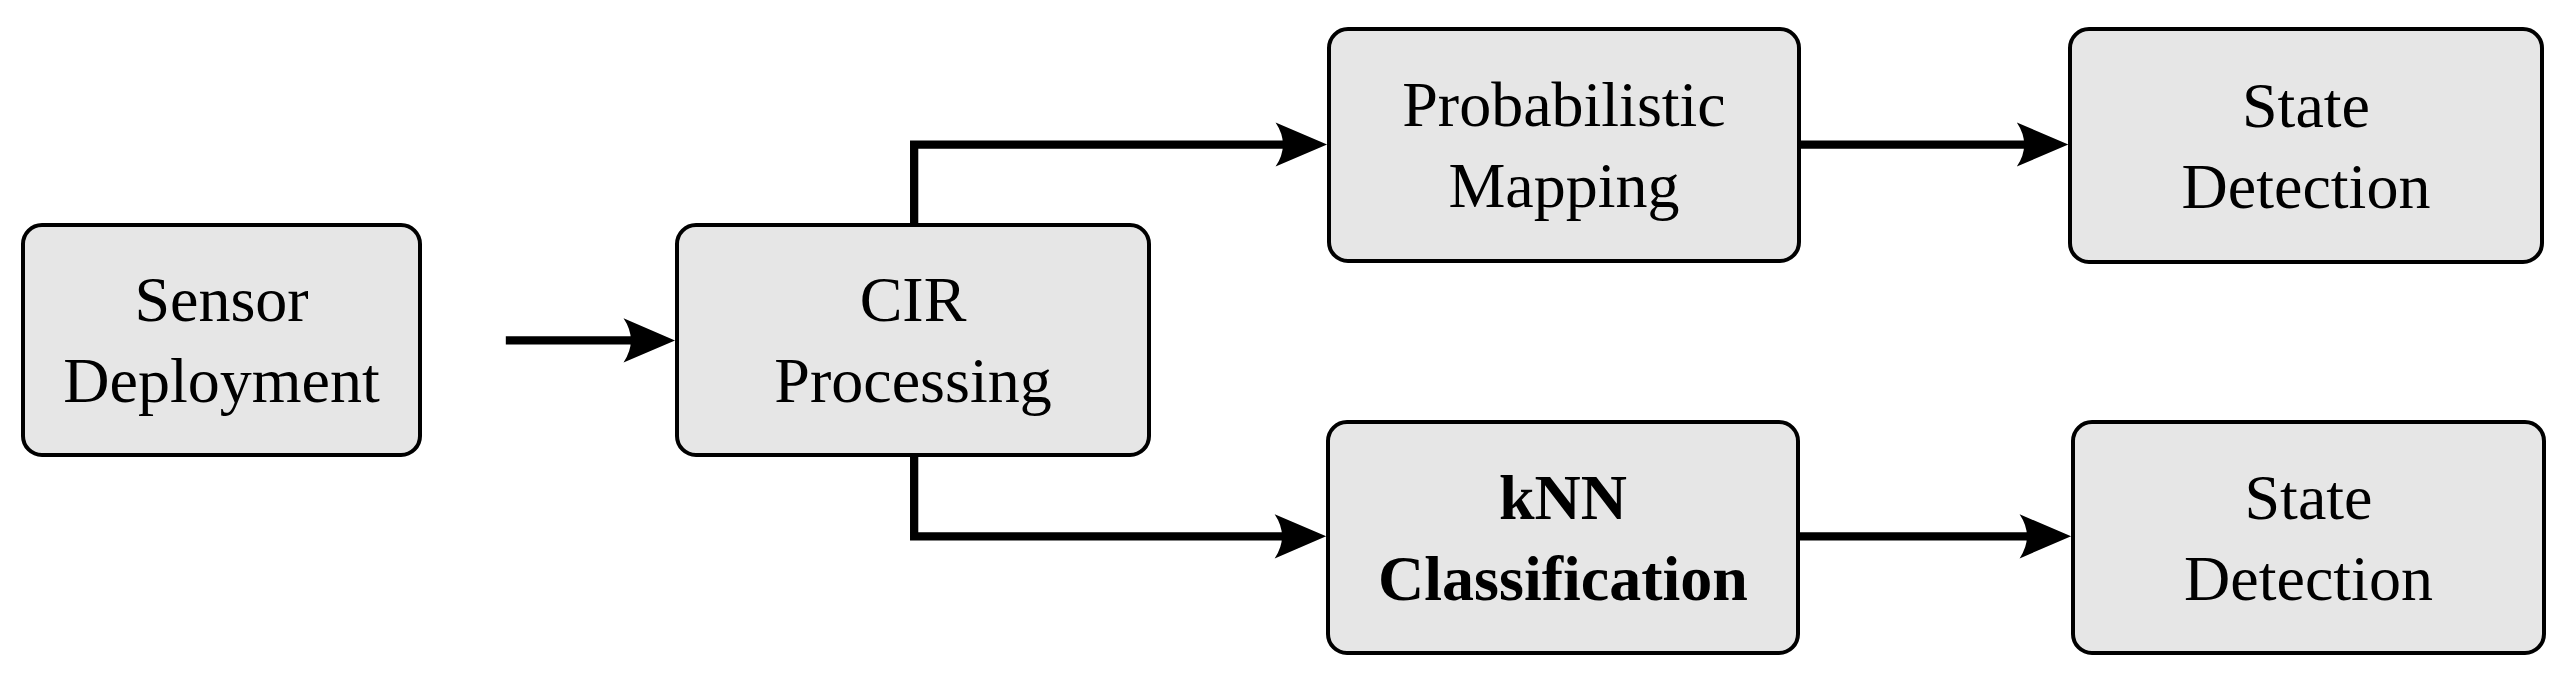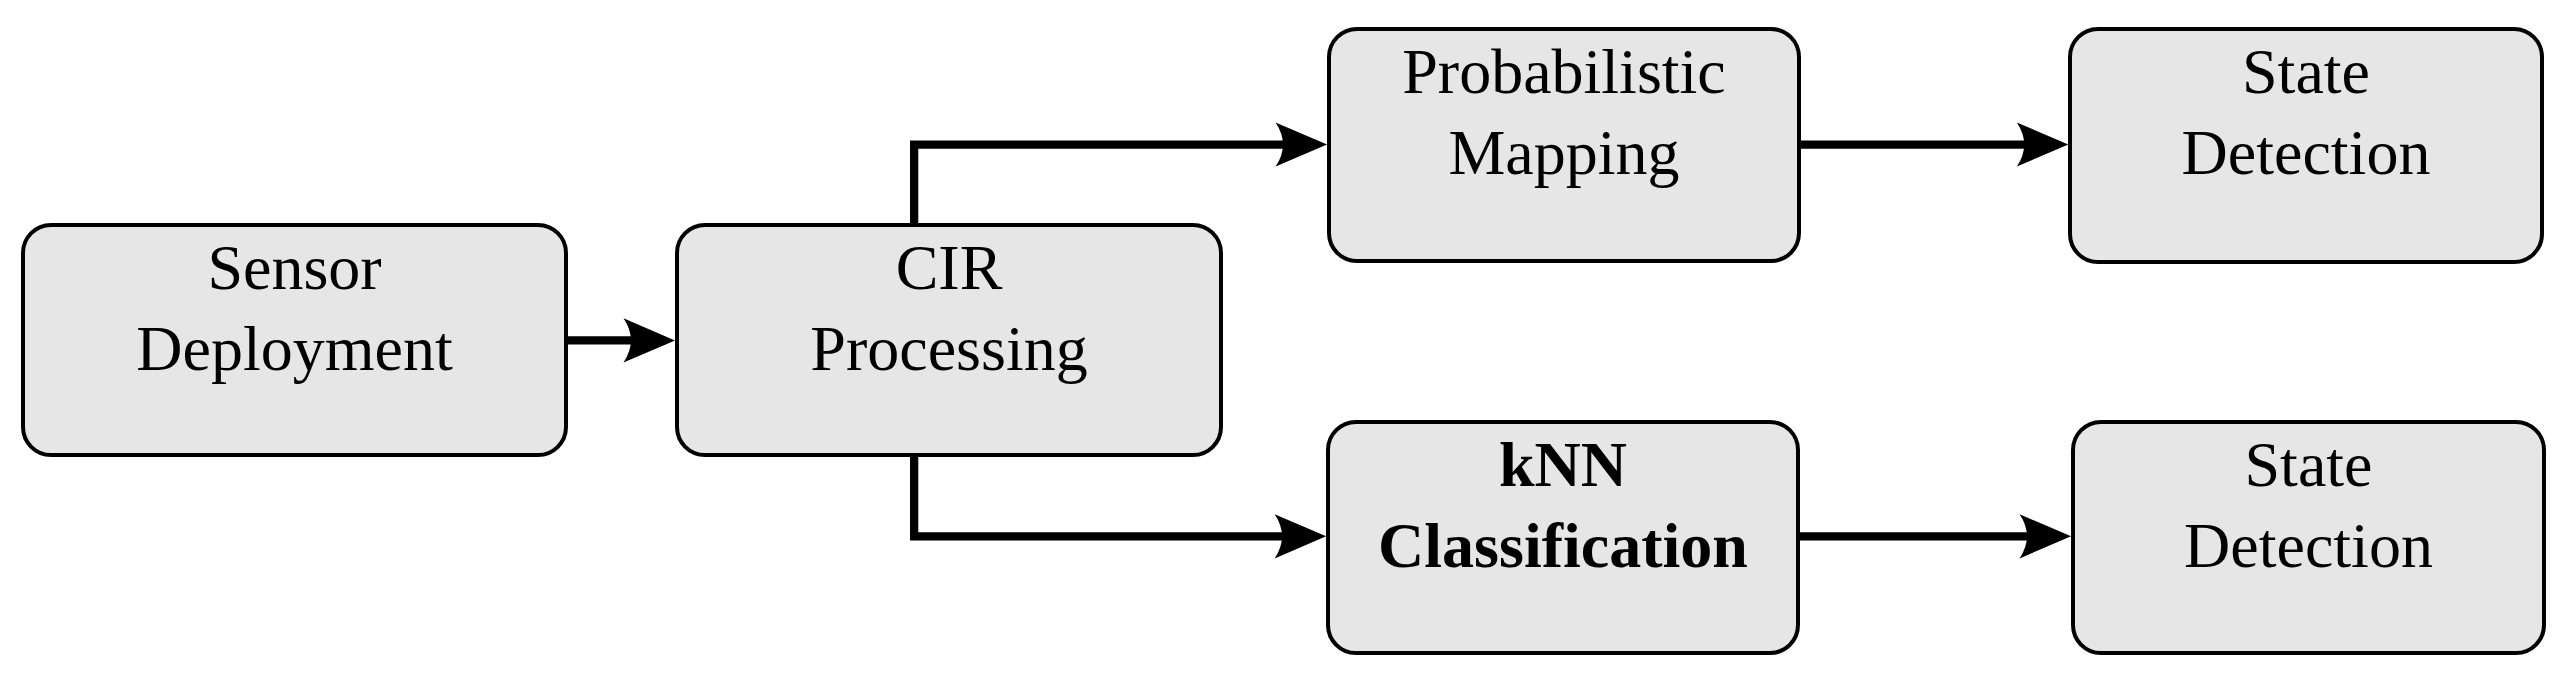--- a/index.html
+++ b/index.html
@@ -14,34 +14,34 @@
     position: absolute;
     left: 0; top: 0;
     width: 2576px;
     height: 679px;
   }
   .node {
     position: absolute;
     box-sizing: border-box;
     background: #e6e6e6;
     border: 4.6px solid #000000;
-    border-radius: 30px;
+    border-radius: 21px;
     display: flex;
-    align-items: flex-start;
+    align-items: center;
     justify-content: center;
   }
   .node-label {
     white-space: pre-line;
     text-align: center;
     color: #000000;
     font-size: 64px;
     line-height: 81px;
   }
-  .node-sensor        { left: 21px;   top: 223px; width: 547px; height: 234px; }
-  .node-cir           { left: 675px;  top: 223px; width: 548px; height: 234px; }
+  .node-sensor        { left: 21px;   top: 223px; width: 401px; height: 234px; }
+  .node-cir           { left: 675px;  top: 223px; width: 476px; height: 234px; }
   .node-probmap       { left: 1327px; top: 27px;  width: 474px; height: 236px; }
   .node-statedet-top  { left: 2068px; top: 27px;  width: 476px; height: 237px; }
   .node-knn           { left: 1326px; top: 420px; width: 474px; height: 235px; font-weight: bold; }
   .node-statedet-bot  { left: 2071px; top: 420px; width: 475px; height: 235px; }
   .edge-shaft {
     stroke: #000000;
     stroke-width: 9;
     fill: none;
     stroke-linejoin: miter;
   }

